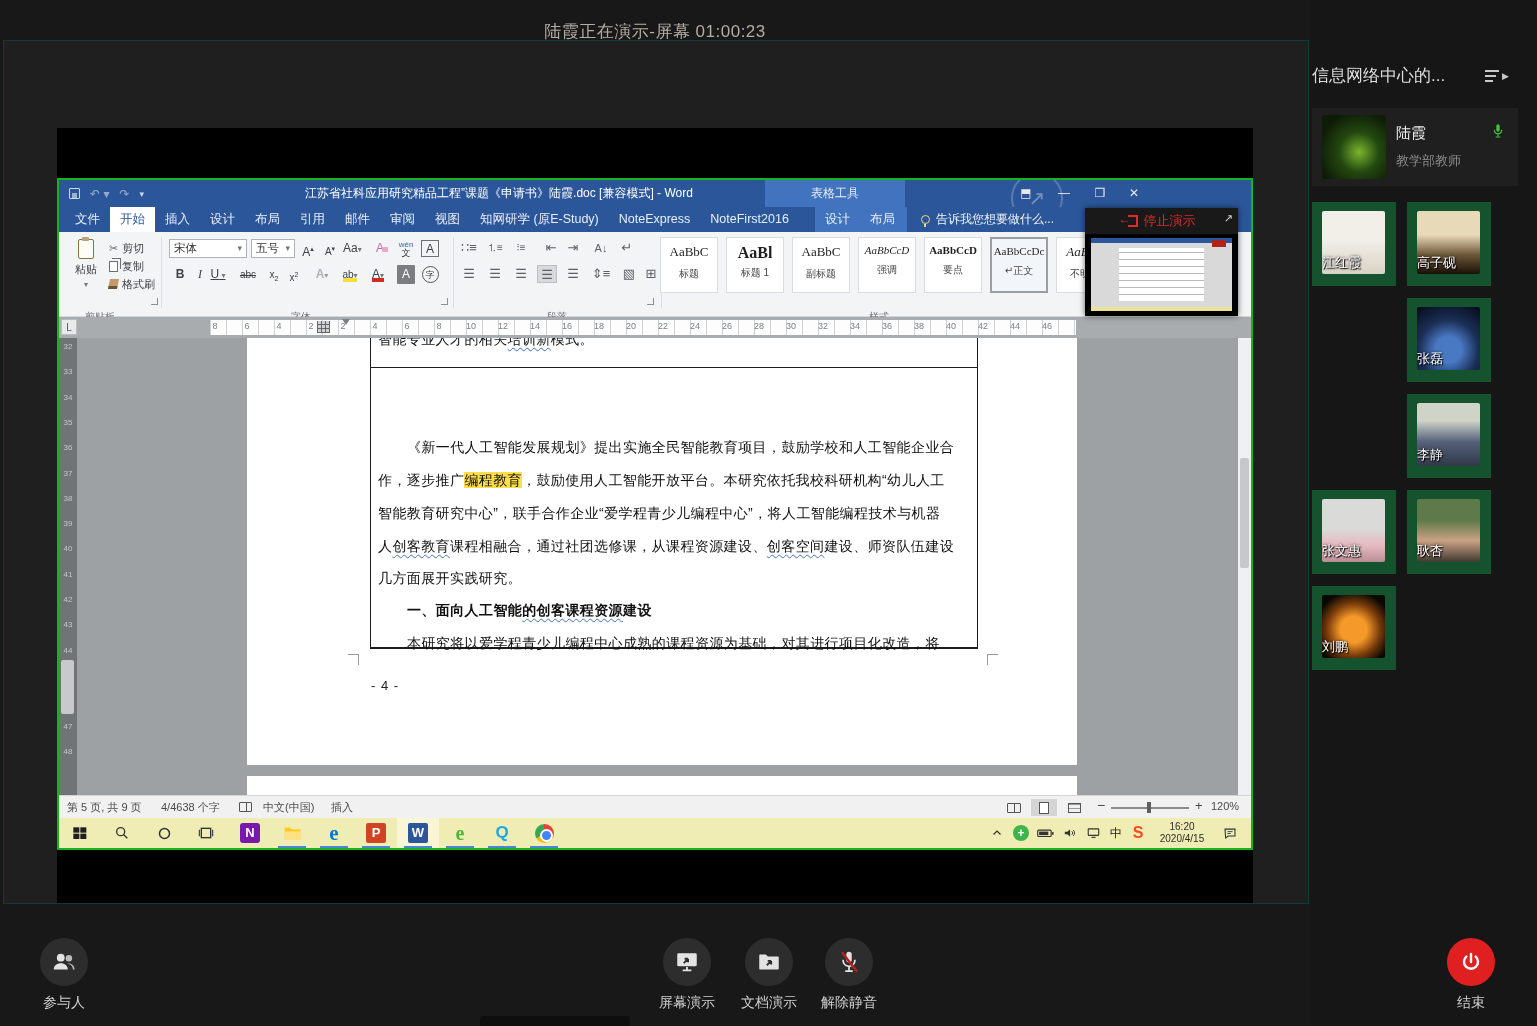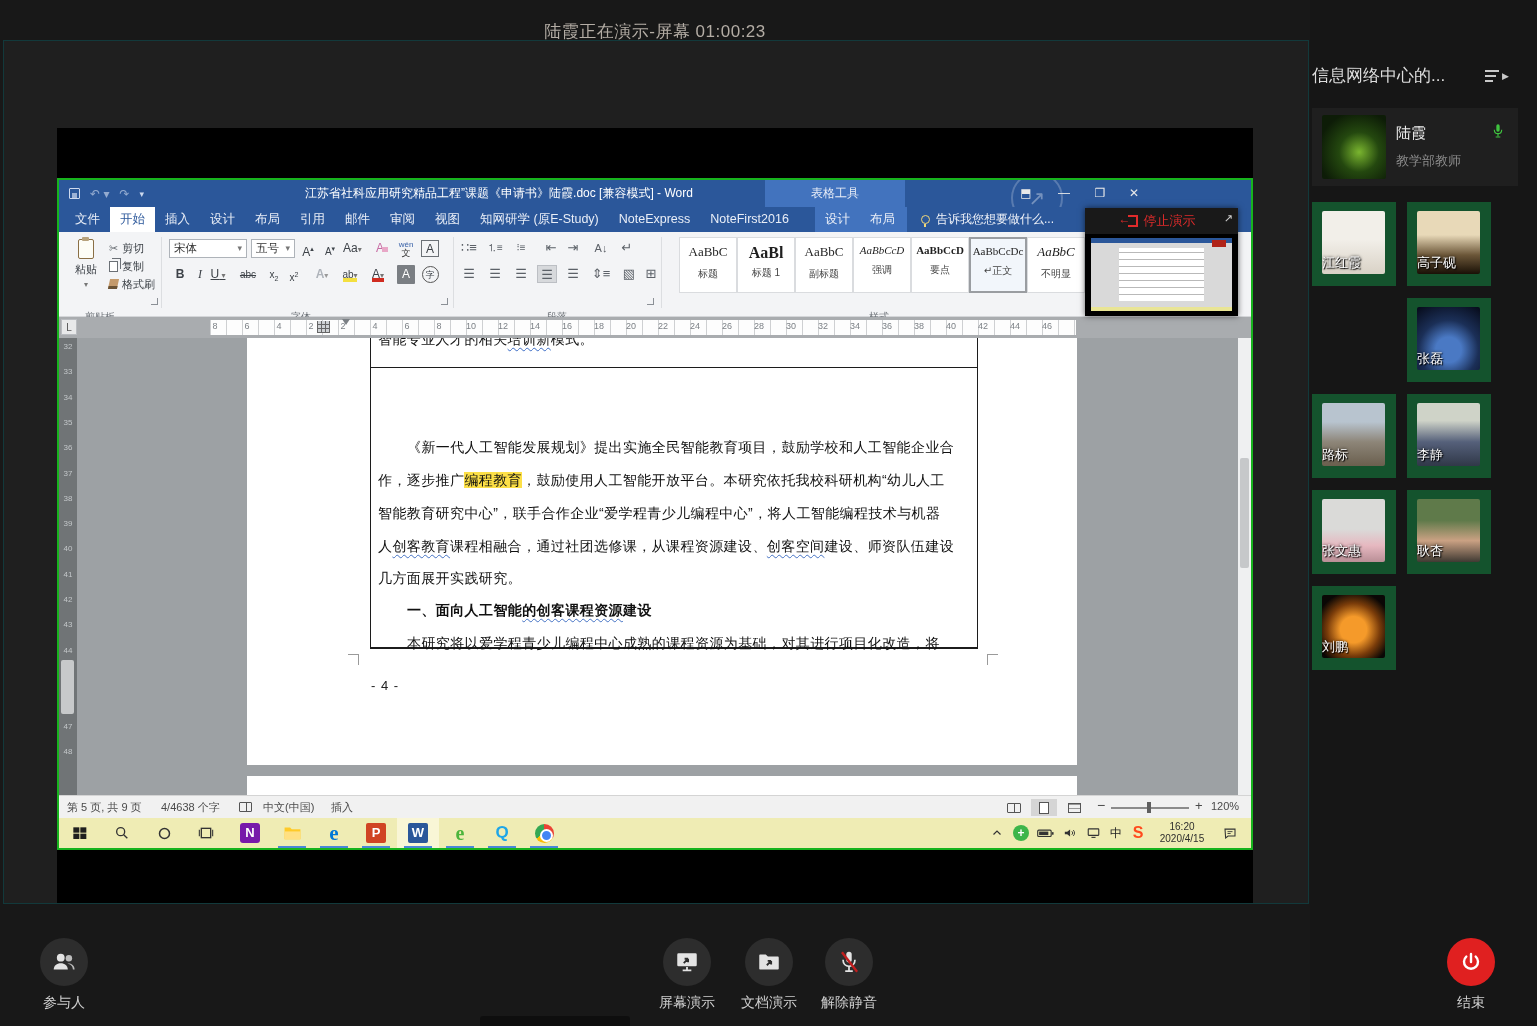--- a/index.html
+++ b/index.html
@@ -46,21 +46,21 @@
 .redbar::after{content:"";position:absolute;left:3px;right:3px;bottom:2px;height:4px;background:#d02b20}
 .darka{background:#7a7e83;color:#fff !important;border-radius:1px}
 .circz{width:17px;height:17px;border:1px solid #555;border-radius:50%;font-size:9px;line-height:16px}
 .pgic{position:absolute;top:7px;width:20px;height:18px;text-align:center;line-height:18px;color:#5c6168;font-size:13px}
 .pgic.b{top:33px}
 .pgic.selbg{background:#d7d9dc;border:1px solid #bcbfc4}
 .stylebox{width:58px;height:56px;background:#fff;border:1px solid #dadcdf;text-align:center;padding-top:6px}
 .stylebox .samp{font-size:13px;color:#1f1f1f;white-space:nowrap;overflow:hidden;font-family:"Liberation Serif","DejaVu Serif",serif}
 .stylebox .slab{font-size:10px;color:#444;margin-top:7px;white-space:nowrap;overflow:hidden}
 .stylebox.selected{border:2px solid #9a9da1;background:#f2f6fb}
-.stylerow{position:absolute;left:620px;top:5px;display:flex;gap:0}
+.stylerow{position:absolute;left:601px;top:5px;display:flex;gap:8px}
 
 .wruler{position:absolute;left:0;top:137px;width:100%;height:21px;background:#a9acaf}
 .rul-white{position:absolute;left:151px;top:3px;width:866px;height:15px;background:#fdfdfd;background-image:repeating-linear-gradient(90deg,rgba(120,125,130,.35) 0 1px,transparent 1px 16px)}
 .rnum{position:absolute;top:4px;transform:translateX(-50%);font-size:9px;color:#7c8186}
 .tabsel{position:absolute;left:2px;top:2px;width:16px;height:16px;background:#e8e9ea;border:1px solid #b9bcc0;color:#555;font-size:10px;text-align:center;line-height:15px}
 .gridic{position:absolute;left:258px;top:4px;width:13px;height:12px;background:
  repeating-linear-gradient(0deg,#666 0 1px,transparent 1px 4px),
  repeating-linear-gradient(90deg,#666 0 1px,transparent 1px 4px);background-color:#cfd2d5}
 .fli{position:absolute;left:283px;top:2px;width:0;height:0;border-left:4px solid transparent;border-right:4px solid transparent;border-top:6px solid #7b8085}
 
@@ -558,24 +558,20 @@
         <div class="tname">江红霞</div>
       </div>
     <div class="tile" style="left:97px;top:202px">
         <div class="tava av1"></div>
         <div class="tname">高子砚</div>
       </div>
     <div class="tile" style="left:97px;top:298px">
         <div class="tava av3"></div>
         <div class="tname">张磊</div>
       </div>
-    <div class="tile" style="left:2px;top:394px">
-        <div class="tava av4"></div>
-        <div class="tname">路标</div>
-      </div>
     <div class="tile" style="left:97px;top:394px">
         <div class="tava av5"></div>
         <div class="tname">李静</div>
       </div>
     <div class="tile" style="left:2px;top:490px">
         <div class="tava av6"></div>
         <div class="tname">张文惠</div>
       </div>
     <div class="tile" style="left:97px;top:490px">
         <div class="tava av7"></div>

